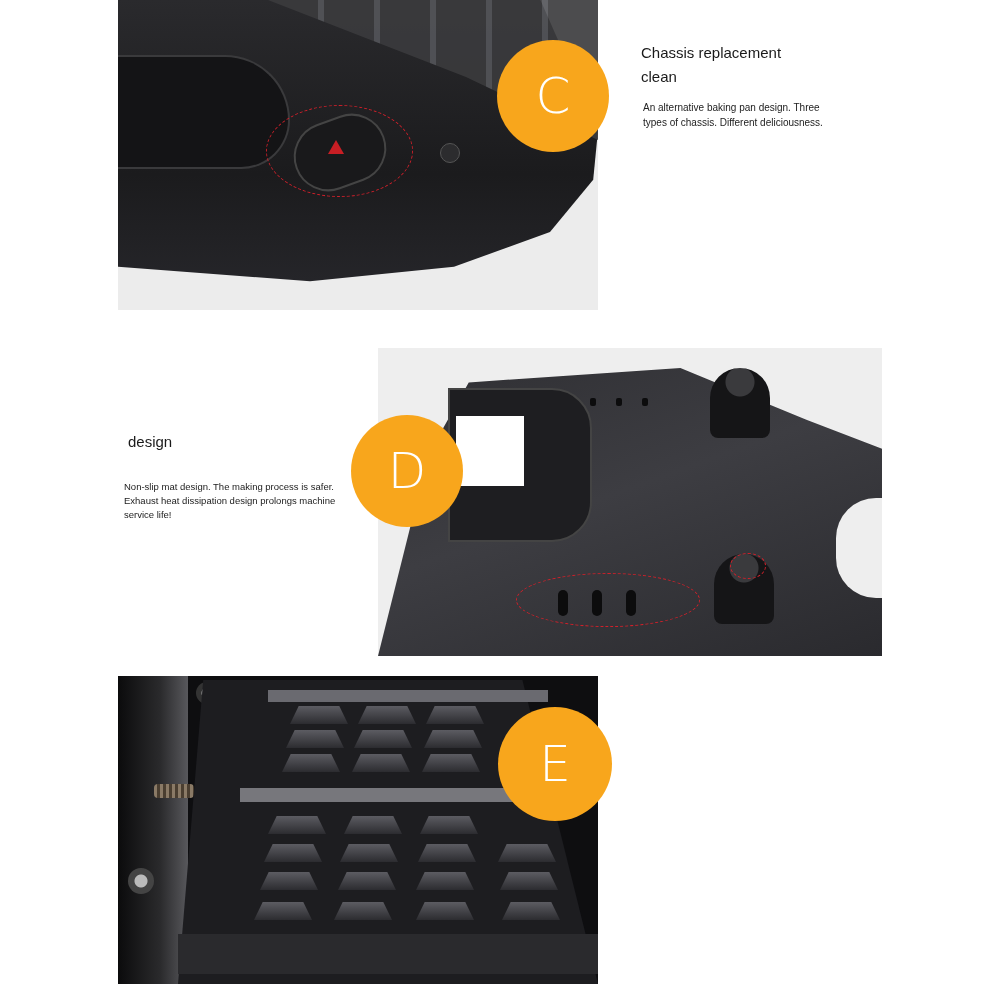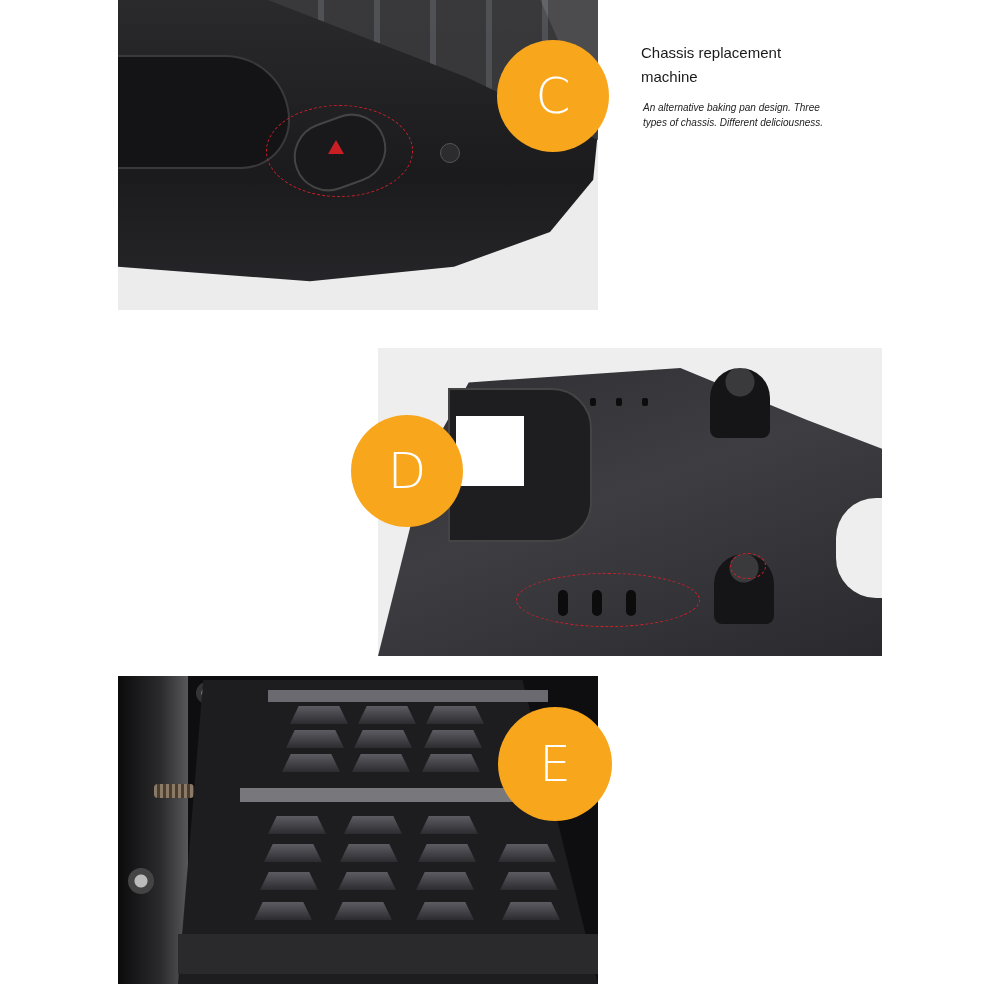--- a/index.html
+++ b/index.html
@@ -80,23 +80,23 @@
     <div class="grid"></div>
     <div class="handle"></div>
     <div class="button"></div>
     <div class="button-mark"></div>
     <div class="ring"></div>
     <div class="screw"></div>
   </div>
   <div class="badge" style="left:497px;top:40px;width:112px;height:112px;">C</div>
   <div class="title" style="left:641px;top:41px;">
     <div>Chassis replacement</div>
-    <div>machine</div>
+    <div>clean</div>
   </div>
-  <div class="desc" style="left:643px;top:100px;font-style:italic;">
+  <div class="desc" style="left:643px;top:100px;">
     <div>An alternative baking pan design. Three</div>
     <div>types of chassis. Different deliciousness.</div>
   </div>
 </div>
 
 <div class="section" style="top:340px;height:330px;">
   <div class="photo" id="photo-d" style="top:8px;">
     <div class="body"></div>
     <div class="plate"></div>
     <div class="window"></div>
@@ -107,20 +107,26 @@
     <div class="foot" style="left:336px;top:206px;"></div>
     <div class="foot-ring"></div>
     <div class="handle-hole"></div>
     <div class="vent" style="left:180px;"></div>
     <div class="vent" style="left:214px;"></div>
     <div class="vent" style="left:248px;"></div>
     <div class="ring"></div>
   </div>
   <div class="badge" style="left:351px;top:75px;width:112px;height:112px;">D</div>
   <div class="title" style="left:128px;top:90px;">
+    <div>design</div>
+  </div>
+  <div class="desc" style="left:124px;top:140px;font-size:9.5px;line-height:14px;">
+    <div>Non-slip mat design. The making process is safer.</div>
+    <div>Exhaust heat dissipation design prolongs machine</div>
+    <div>service life!</div>
   </div>
 </div>
 
 <div class="section" style="top:670px;height:330px;">
   <div class="photo" id="photo-e" style="top:6px;">
     <div class="hinge"></div>
     <div class="spring"></div>
     <div class="hinge-screw"></div>
     <div class="hinge-screw2"></div>
     <div class="pan"></div>

